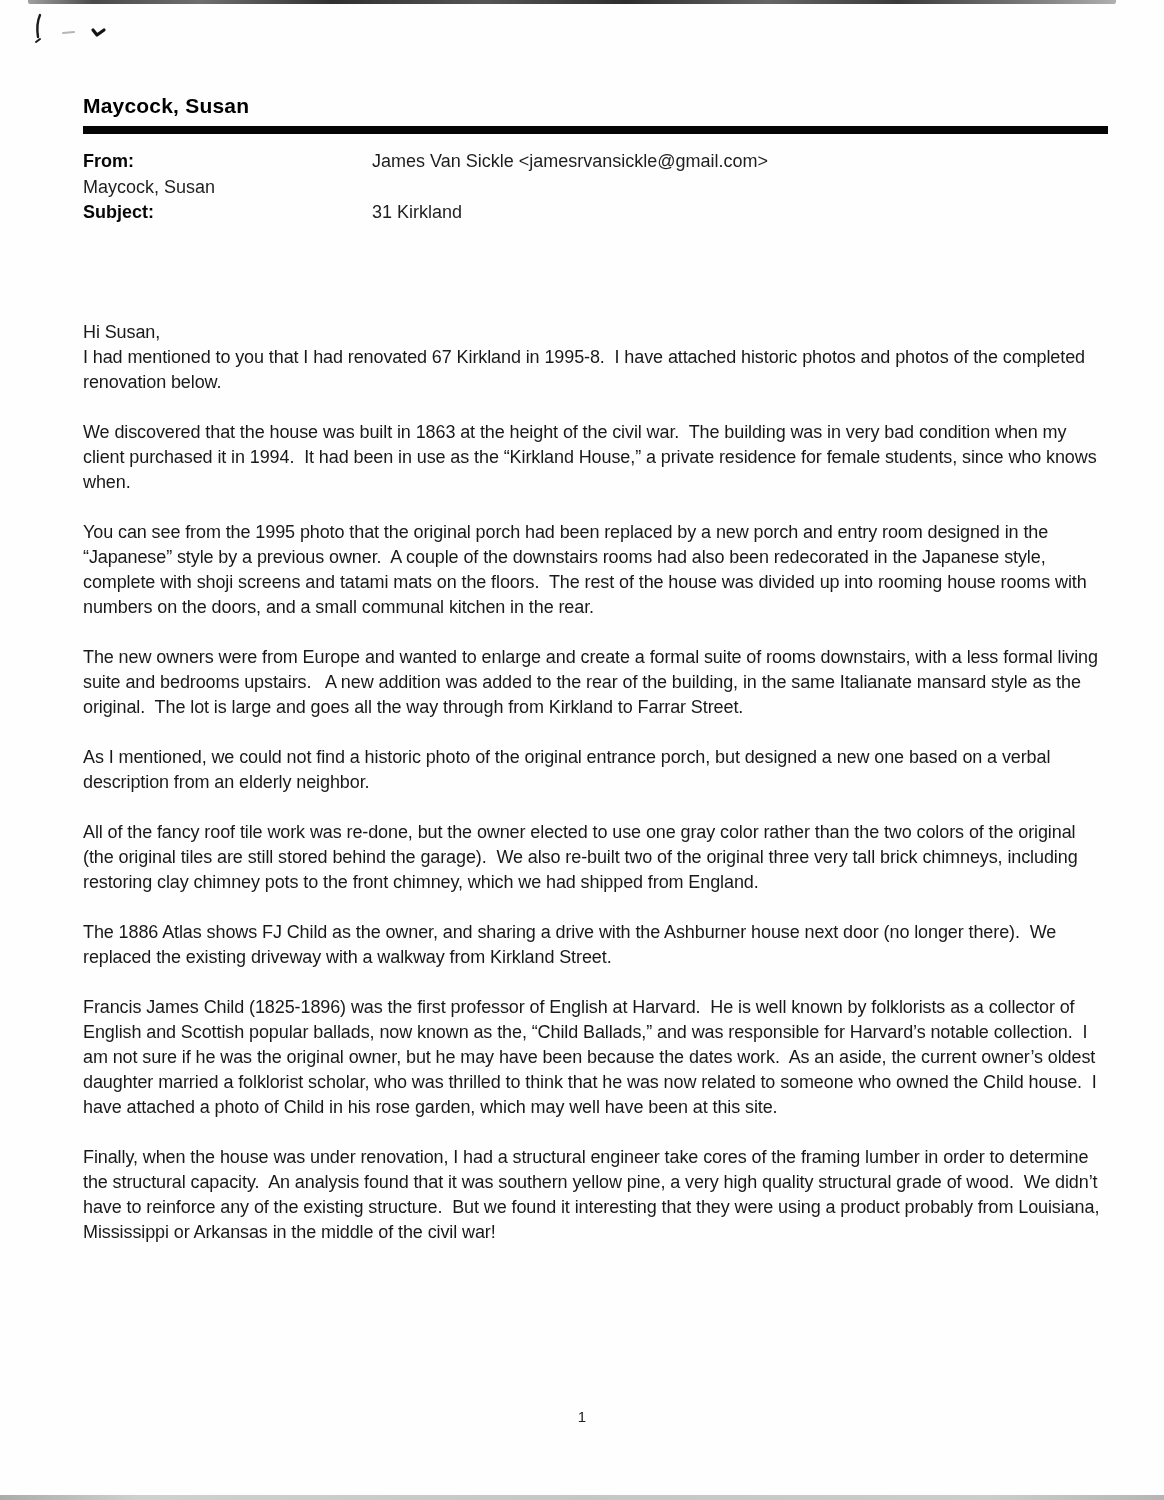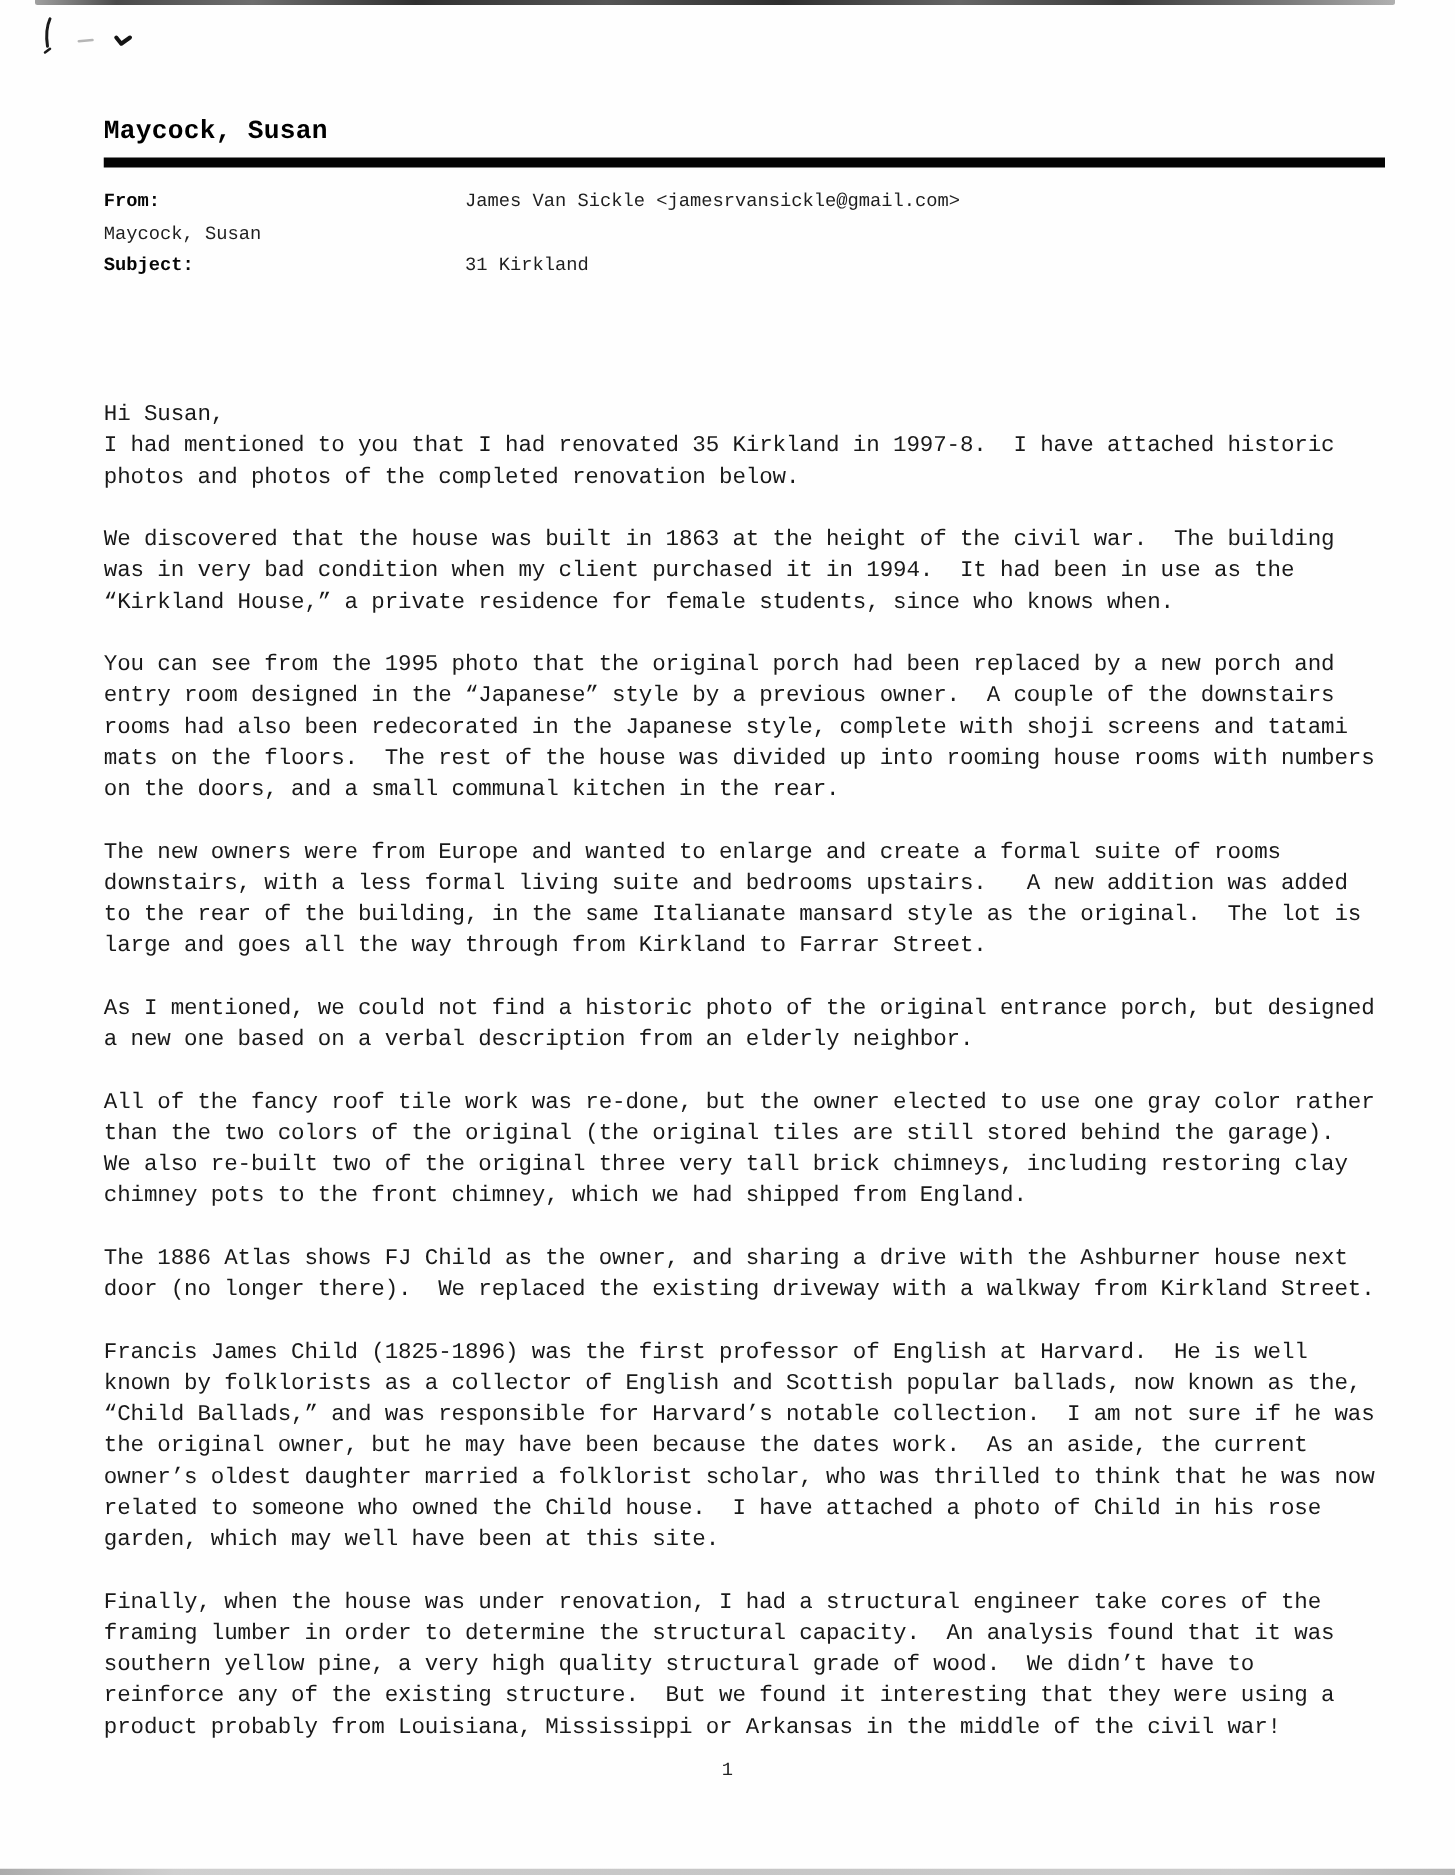--- a/index.html
+++ b/index.html
@@ -6,21 +6,21 @@
     margin: 0;
     padding: 0;
     background: #ffffff;
   }
   .page {
     position: relative;
     width: 1164px;
     height: 1500px;
     background: #fefefe;
     overflow: hidden;
-    font-family: Liberation Mono, monospace;
+    font-family: Liberation Sans, sans-serif;
     color: #1c1c1c;
   }
   
   .artifact-top {
     position: absolute;
     top: 0;
     left: 28px;
     width: 1088px;
     height: 4px;
     background: linear-gradient(90deg,
@@ -62,21 +62,21 @@
   }
   .fields {
     position: absolute;
     left: 83px;
     top: 149px;
     width: 1023px;
   }
   .field-row {
     display: grid;
     grid-template-columns: 289px 1fr;
-    font-size: 15px;
+    font-size: 18px;
     line-height: 25.5px;
   }
   .field-label {
     font-weight: bold;
     color: #060606;
   }
   .field-value {
     color: #1e1e1e;
   }
   
@@ -132,21 +132,21 @@
       <span class="field-value">Maycock, Susan</span>
     </div>
     <div class="field-row">
       <span class="field-label">Subject:</span>
       <span class="field-value">31 Kirkland</span>
     </div>
   </div>
 
   <div class="body-text">
     <p>Hi Susan,
-I had mentioned to you that I had renovated 35 Kirkland in 1997-8.  I have attached historic photos and photos of the completed renovation below.</p>
+I had mentioned to you that I had renovated 67 Kirkland in 1995-8.  I have attached historic photos and photos of the completed renovation below.</p>
     <p>We discovered that the house was built in 1863 at the height of the civil war.  The building was in very bad condition when my client purchased it in 1994.  It had been in use as the “Kirkland House,” a private residence for female students, since who knows when.</p>
     <p>You can see from the 1995 photo that the original porch had been replaced by a new porch and entry room designed in the “Japanese” style by a previous owner.  A couple of the downstairs rooms had also been redecorated in the Japanese style, complete with shoji screens and tatami mats on the floors.  The rest of the house was divided up into rooming house rooms with numbers on the doors, and a small communal kitchen in the rear.</p>
     <p>The new owners were from Europe and wanted to enlarge and create a formal suite of rooms downstairs, with a less formal living suite and bedrooms upstairs.   A new addition was added to the rear of the building, in the same Italianate mansard style as the original.  The lot is large and goes all the way through from Kirkland to Farrar Street.</p>
     <p>As I mentioned, we could not find a historic photo of the original entrance porch, but designed a new one based on a verbal description from an elderly neighbor.</p>
     <p>All of the fancy roof tile work was re-done, but the owner elected to use one gray color rather than the two colors of the original (the original tiles are still stored behind the garage).  We also re-built two of the original three very tall brick chimneys, including restoring clay chimney pots to the front chimney, which we had shipped from England.</p>
     <p>The 1886 Atlas shows FJ Child as the owner, and sharing a drive with the Ashburner house next door (no longer there).  We replaced the existing driveway with a walkway from Kirkland Street.</p>
     <p>Francis James Child (1825-1896) was the first professor of English at Harvard.  He is well known by folklorists as a collector of English and Scottish popular ballads, now known as the, “Child Ballads,” and was responsible for Harvard’s notable collection.  I am not sure if he was the original owner, but he may have been because the dates work.  As an aside, the current owner’s oldest daughter married a folklorist scholar, who was thrilled to think that he was now related to someone who owned the Child house.  I have attached a photo of Child in his rose garden, which may well have been at this site.</p>
     <p>Finally, when the house was under renovation, I had a structural engineer take cores of the framing lumber in order to determine the structural capacity.  An analysis found that it was southern yellow pine, a very high quality structural grade of wood.  We didn’t have to reinforce any of the existing structure.  But we found it interesting that they were using a product probably from Louisiana, Mississippi or Arkansas in the middle of the civil war!</p>
   </div>
 

